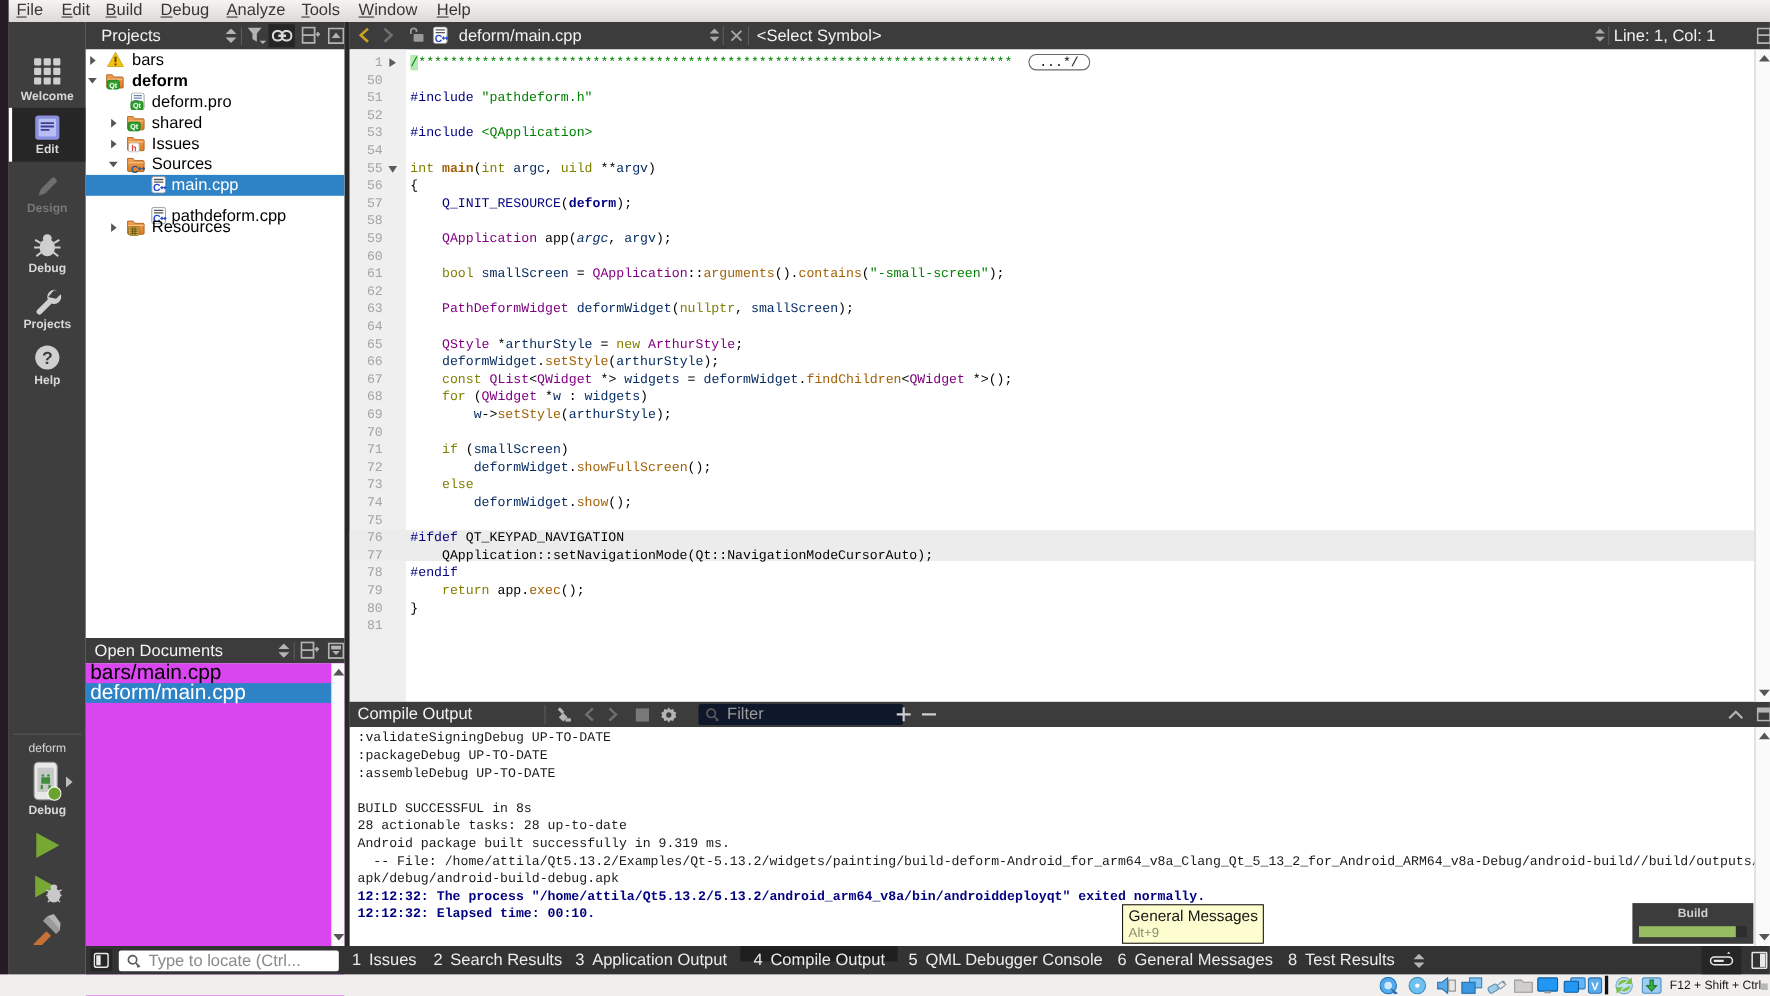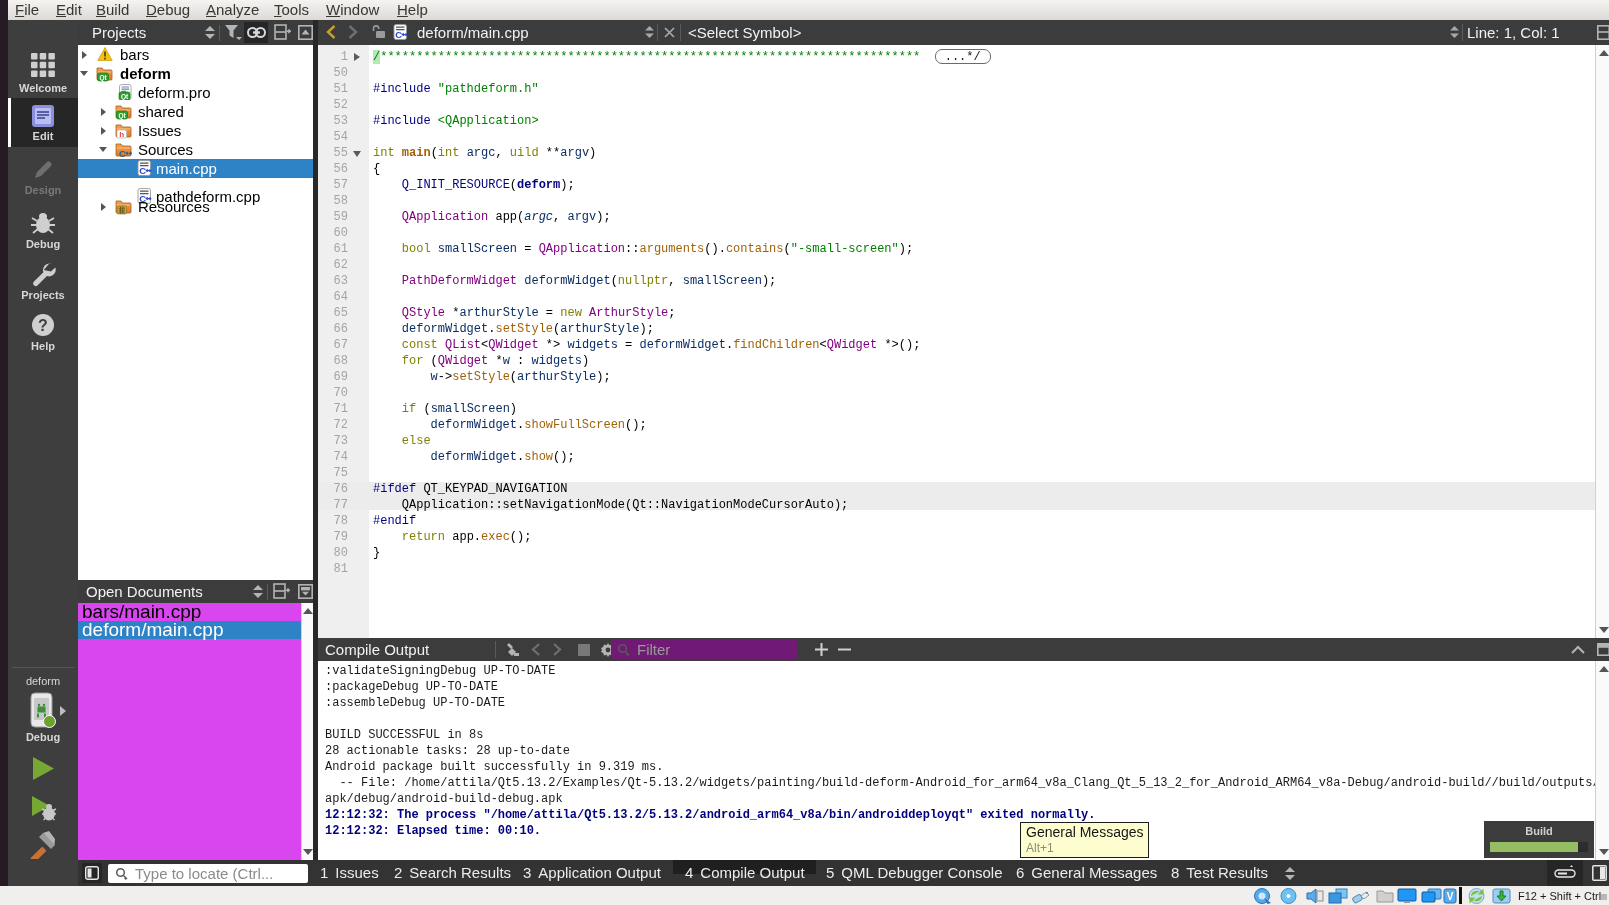--- a/index.html
+++ b/index.html
@@ -449,21 +449,21 @@
       <path d="M8 1 L2 6.5 L8 12" fill="none" stroke="#6f6f6f" stroke-width="2.2"></path>
     </svg>
   <svg class="abs" style="left:235px;top:5px" width="9" height="13" viewBox="0 0 9 13">
       <path d="M1 1 L7 6.5 L1 12" fill="none" stroke="#6f6f6f" stroke-width="2.2"></path>
     </svg>
   <div class="abs" style="left:260px;top:6px;width:12px;height:12px;background:#787878"></div>
   <svg class="abs" style="left:283px;top:5px" width="14" height="14" viewBox="0 0 14 14">
       <path d="M7 0 L8.4 2.2 L11 1.6 L11.8 4 L14 5 L13 7 L14 9 L11.8 10 L11 12.4 L8.4 11.8 L7 14 L5.6 11.8 L3 12.4 L2.2 10 L0 9 L1 7 L0 5 L2.2 4 L3 1.6 L5.6 2.2 Z" fill="#b4b4b4"></path>
       <circle cx="7" cy="7" r="2.4" fill="#3c3c3c"></circle>
     </svg>
-  <div class="abs" style="left:293px;top:2px;width:186px;height:19px;background:#701a75;border-radius:2px">
+  <div class="abs" style="left:317px;top:2px;width:186px;height:19px;background:#0f172a;border-radius:2px">
     <svg class="abs" style="left:6px;top:3px" width="14" height="14" viewBox="0 0 14 14">
         <circle cx="5.5" cy="5.5" r="3.8" fill="none" stroke="#5a5a5a" stroke-width="1.5"></circle>
         <line x1="8.5" y1="8.5" x2="12" y2="12" stroke="#5a5a5a" stroke-width="1.5"></line>
         <path d="M9 11 l3 0 -1.5 2 z" fill="#5a5a5a"></path>
       </svg>
     <span class="abs" style="left:26px;top:1px;color:#9a9a9a">Filter</span>
   </div>
   <svg class="abs" style="left:497px;top:5px" width="13" height="13" viewBox="0 0 13 13">
       <path d="M6.5 0 V13 M0 6.5 H13" stroke="#cfcfcf" stroke-width="2"></path>
     </svg>
@@ -594,14 +594,14 @@
 <div class="sbar" style="left:1595px;top:661px;width:14px;height:199px">
   <div class="sarr up" style="top:5px"></div>
   <div class="sarr dn" style="bottom:5px"></div>
 </div>
 <div class="sbar" style="left:301px;top:603px;width:12px;height:257px">
   <div class="sarr up" style="top:5px;left:1px"></div>
   <div class="sarr dn" style="bottom:5px;left:1px"></div>
 </div>
 <div id="tooltip" class="abs">
     <div style="position:absolute;left:5px;top:1px">General Messages</div>
-<div style="position:absolute;left:5px;top:18px;color:#8e8e74;font-size:12px">Alt+1</div>
+<div style="position:absolute;left:5px;top:18px;color:#8e8e74;font-size:12px">Alt+9</div>
   </div>
 
 </body></html>

